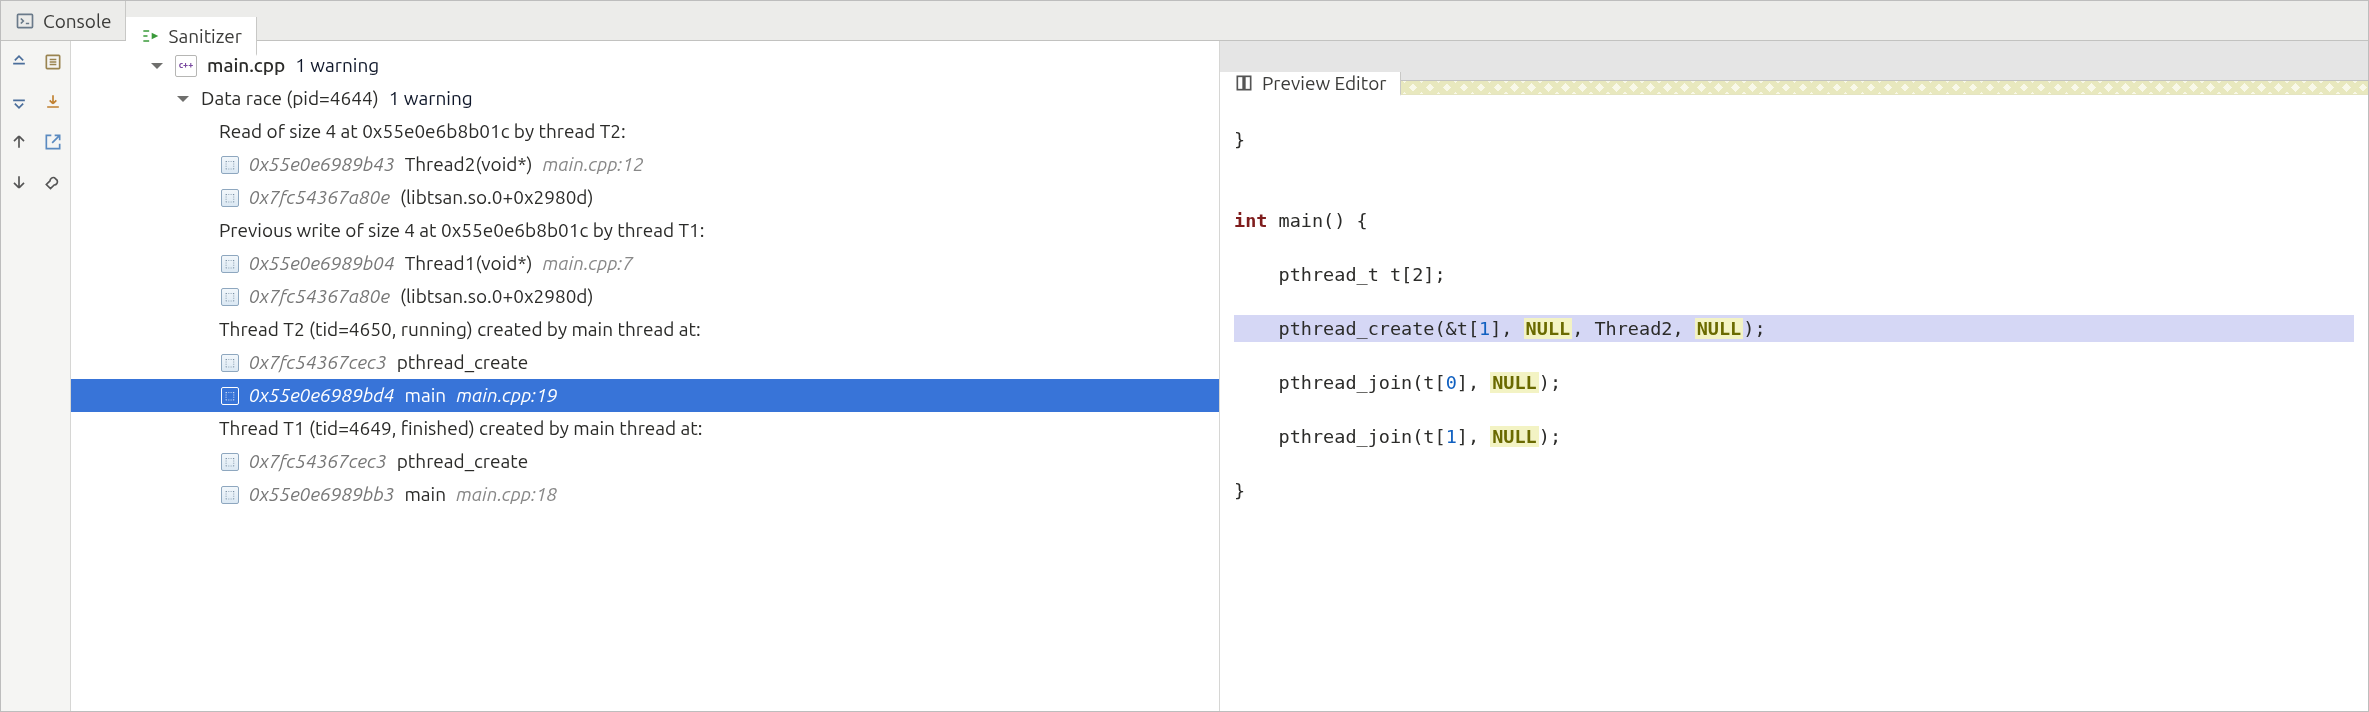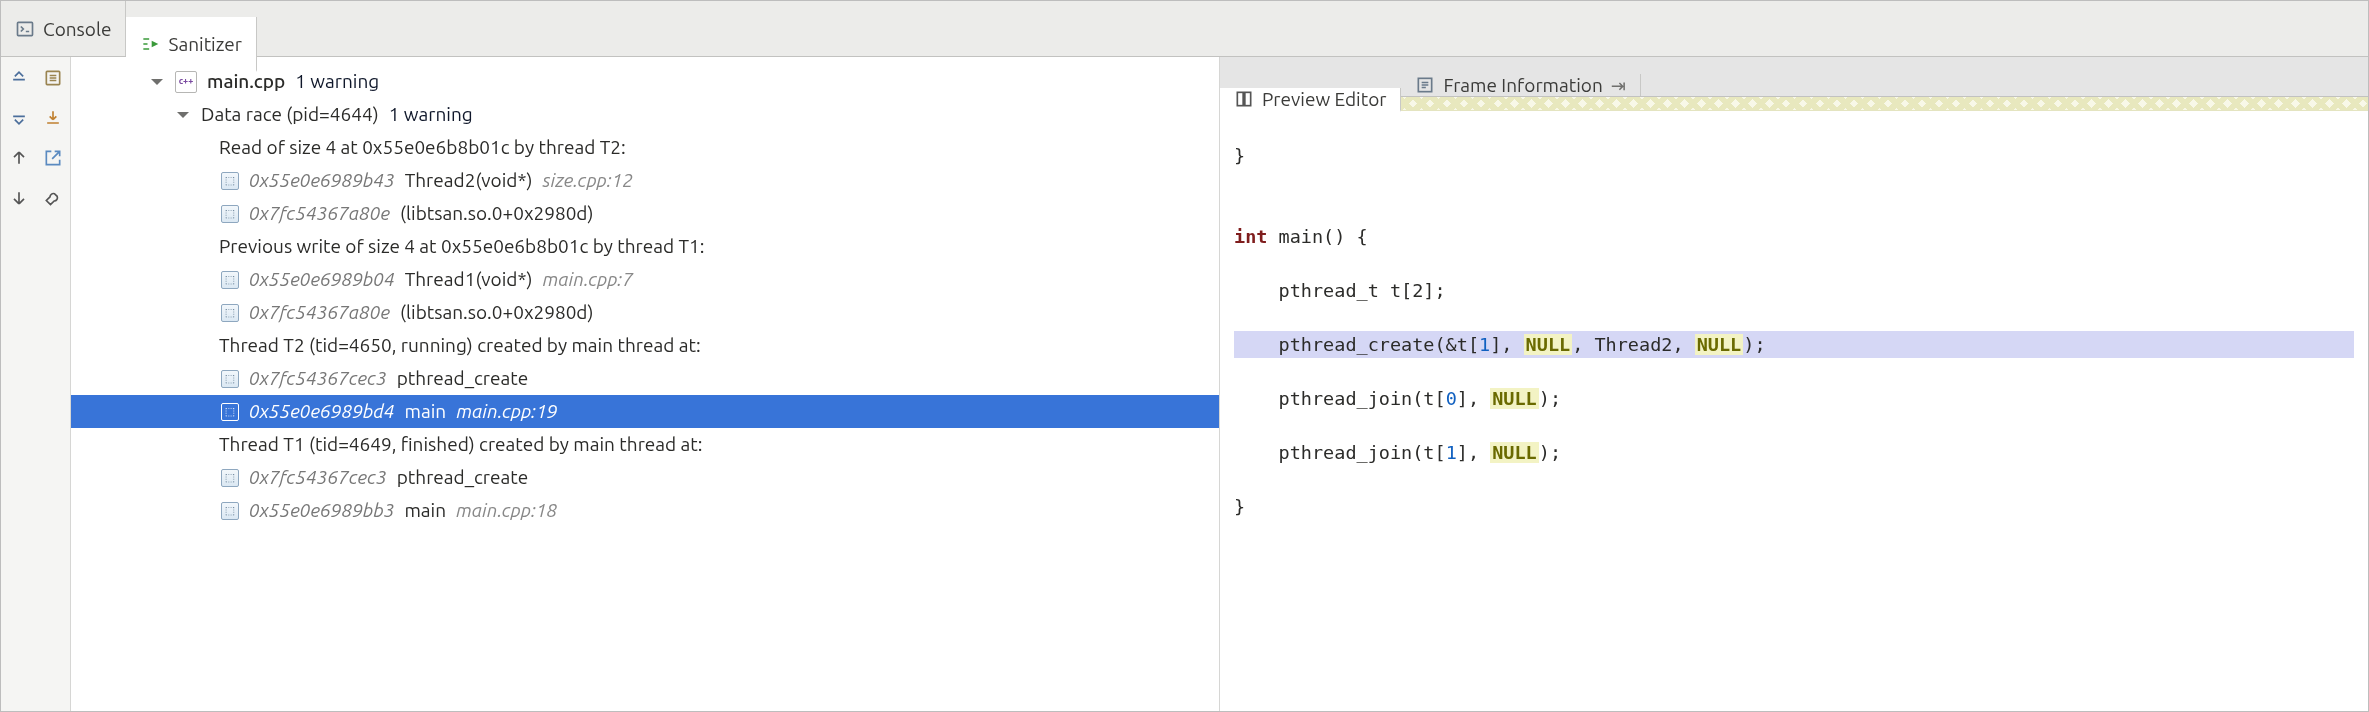--- a/index.html
+++ b/index.html
@@ -17,21 +17,21 @@
       flex-direction: column;
       height: 100%;
       border: 1px solid #bdbdbd;
       background: #fff;
     }
     .tabbar {
       display: flex;
       align-items: stretch;
       background: #ececea;
       border-bottom: 1px solid #c2c2c0;
-      height: 56px;
+      height: 40px;
     }
     .tab {
       display: flex;
       align-items: center;
       gap: 8px;
       padding: 0 14px;
       border-right: 1px solid #c8c8c6;
       color: #3b3b39;
       cursor: default;
     }
@@ -262,21 +262,21 @@
         <span class="warning-count">1 warning</span>
       </div>
 
       <div class="node d2">
         <span class="label">Read of size 4 at 0x55e0e6b8b01c by thread T2:</span>
       </div>
       <div class="node dframe">
         <span class="frame-icon">⬚</span>
         <span class="addr">0x55e0e6989b43</span>
         <span class="label">Thread2(void*)</span>
-        <span class="loc">size.cpp:12</span>
+        <span class="loc">main.cpp:12</span>
       </div>
       <div class="node dframe">
         <span class="frame-icon">⬚</span>
         <span class="addr">0x7fc54367a80e</span>
         <span class="label">(libtsan.so.0+0x2980d)</span>
       </div>
 
       <div class="node d2">
         <span class="label">Previous write of size 4 at 0x55e0e6b8b01c by thread T1:</span>
       </div>
@@ -325,28 +325,20 @@
     </div>
 
     <div class="editor-side">
       <div class="editor-tabs">
         <div class="tab active">
           <svg viewBox="0 0 24 24" fill="none" stroke="#555" stroke-width="2">
               <rect x="4" y="4" width="7" height="16"></rect>
               <rect x="13" y="4" width="7" height="16"></rect>
             </svg>
           <span>Preview Editor</span>
-        </div>
-        <div class="tab">
-          <svg viewBox="0 0 24 24" fill="none" stroke="#6a7a8a" stroke-width="2">
-              <rect x="4" y="4" width="16" height="16"></rect>
-              <path d="M8 9h8M8 12h8M8 15h5"></path>
-            </svg>
-          <span>Frame Information</span>
-          <span class="badge-arrow">⇥</span>
         </div>
       </div>
       <div class="zigzag"></div>
       <div class="code-area">
 <span class="code-line">}</span>
 <span class="code-line"></span>
 <span class="code-line"><span class="kw">int</span><span> main() {</span></span>
 <span class="code-line">    pthread_t t[2];</span>
 <span class="code-line hl"><span>    pthread_create(&amp;t[</span><span class="num">1</span><span>], </span><span class="null">NULL</span><span>, Thread2, </span><span class="null">NULL</span><span>);</span></span>
 <span class="code-line"><span>    pthread_join(t[</span><span class="num">0</span><span>], </span><span class="null">NULL</span><span>);</span></span>

